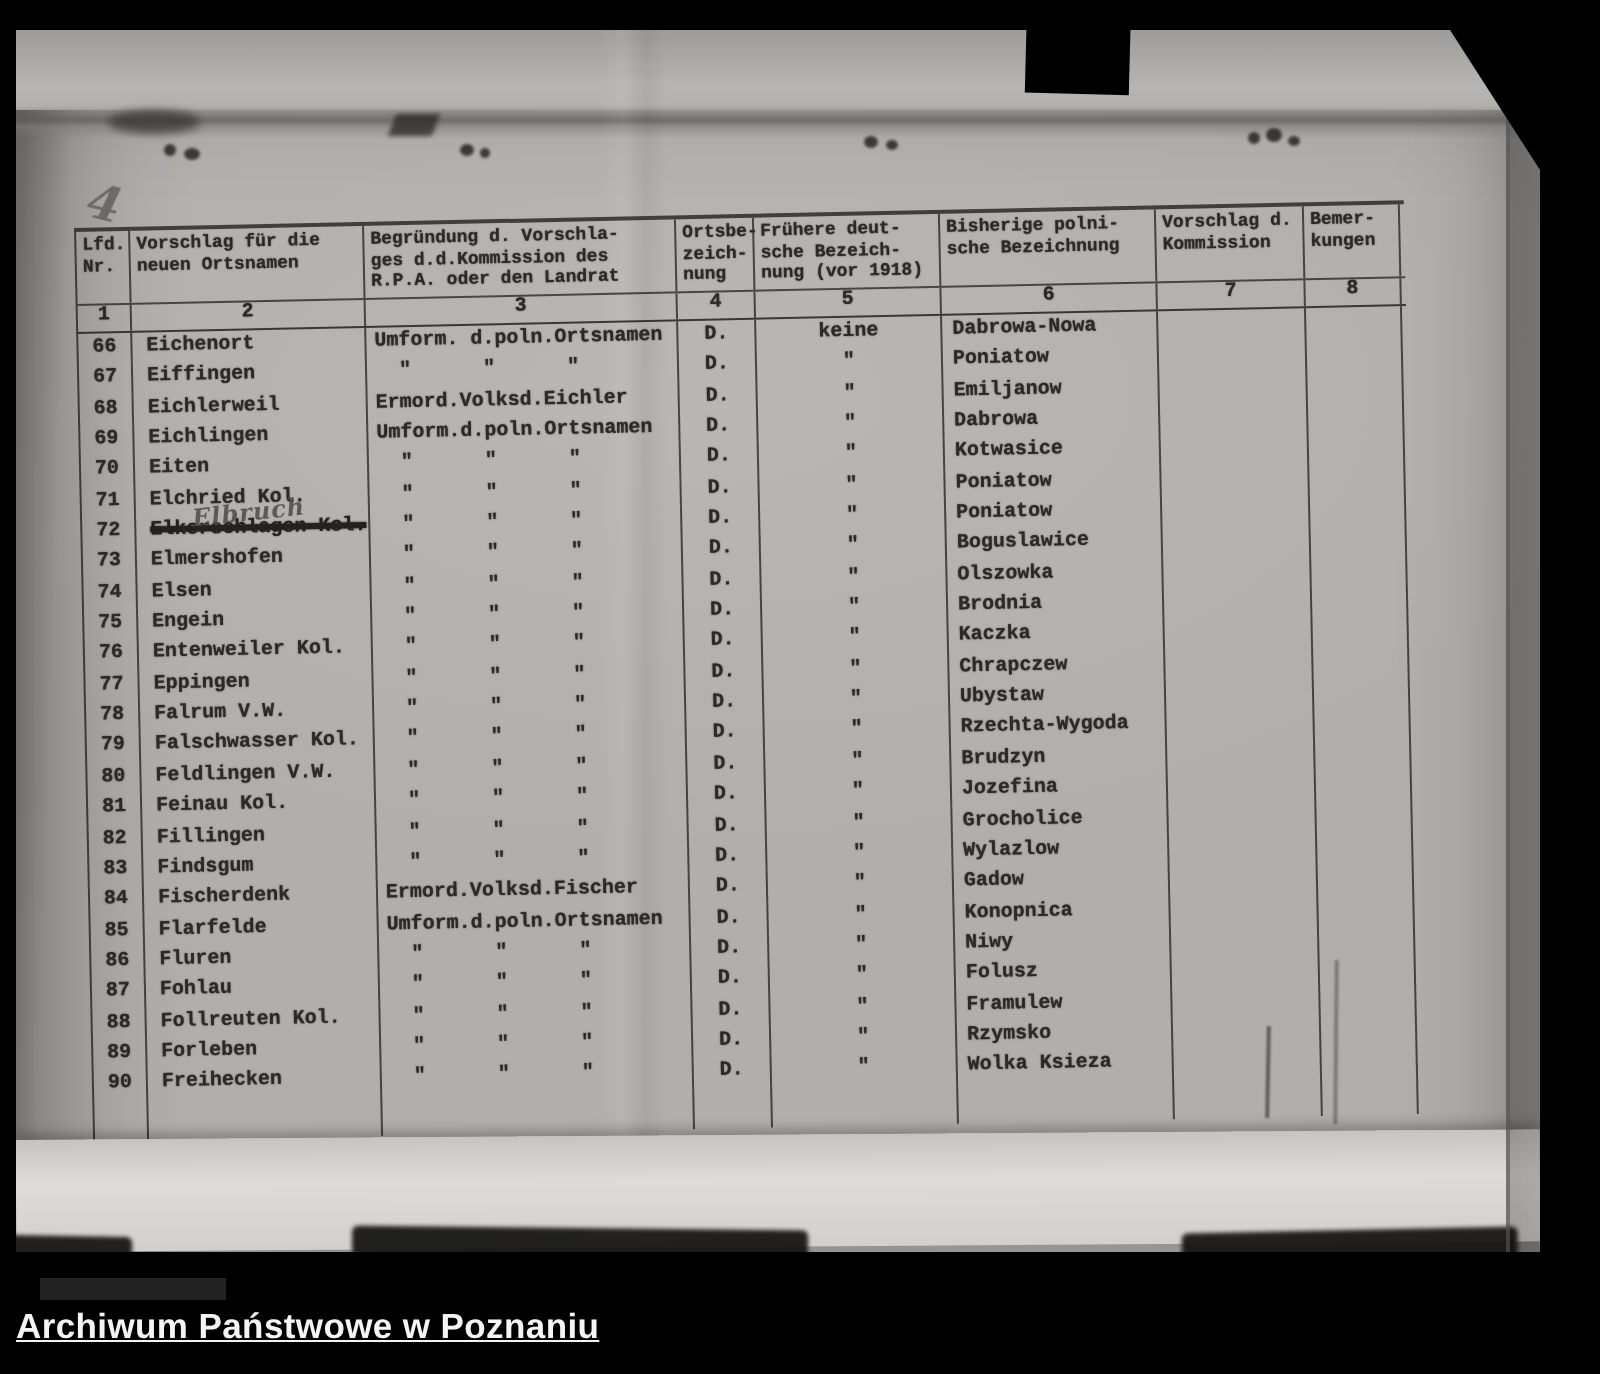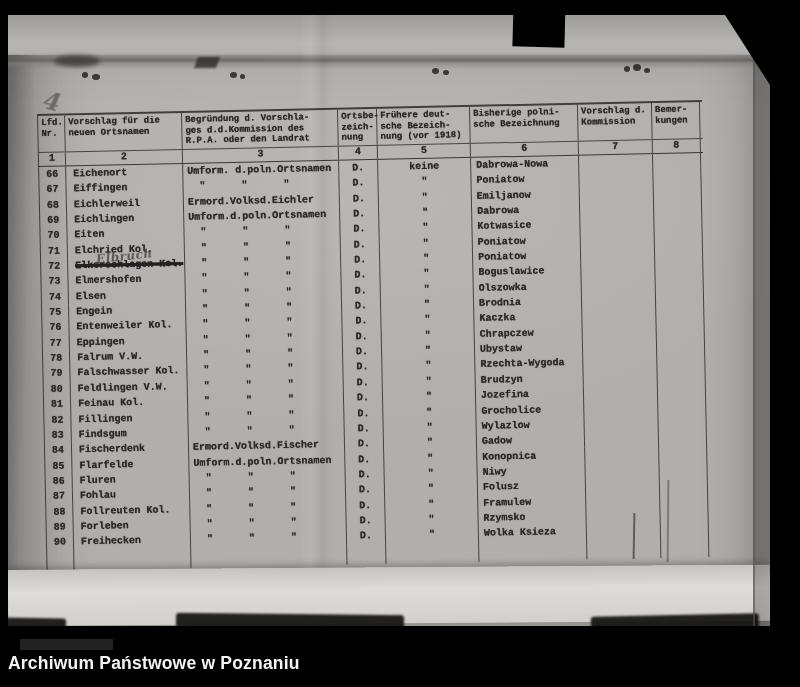--- a/index.html
+++ b/index.html
@@ -71,21 +71,21 @@
   .c2{padding-left:7px;position:relative;}
   .c3{padding-left:4px;}
   .c4{text-align:center;}
   .c5{text-align:center;}
   .c6{padding-left:5px;}
   .struck{text-decoration:line-through;text-decoration-thickness:2.6px;color:#232220;}
   .handnote{position:absolute;left:28px;top:-8px;font:italic 700 12px "DejaVu Serif",serif;
      color:#4c4b47;transform:rotate(-5deg);letter-spacing:.5px;opacity:.85;text-shadow:none;}
   
   .caption{position:absolute;left:8px;top:653px;color:#f4f4f4;
-     font:700 17.5px "Liberation Sans",sans-serif;letter-spacing:.2px;}
+     font:700 17.5px "Liberation Sans",sans-serif;letter-spacing:.2px;text-decoration:underline;}
 </style>
 </head>
 <body>
 
 <div class="canvas">
 
   <div class="photo">
     <div class="paper-body"></div>
     <div class="top-band"></div>
     <div class="edge-band"></div>

